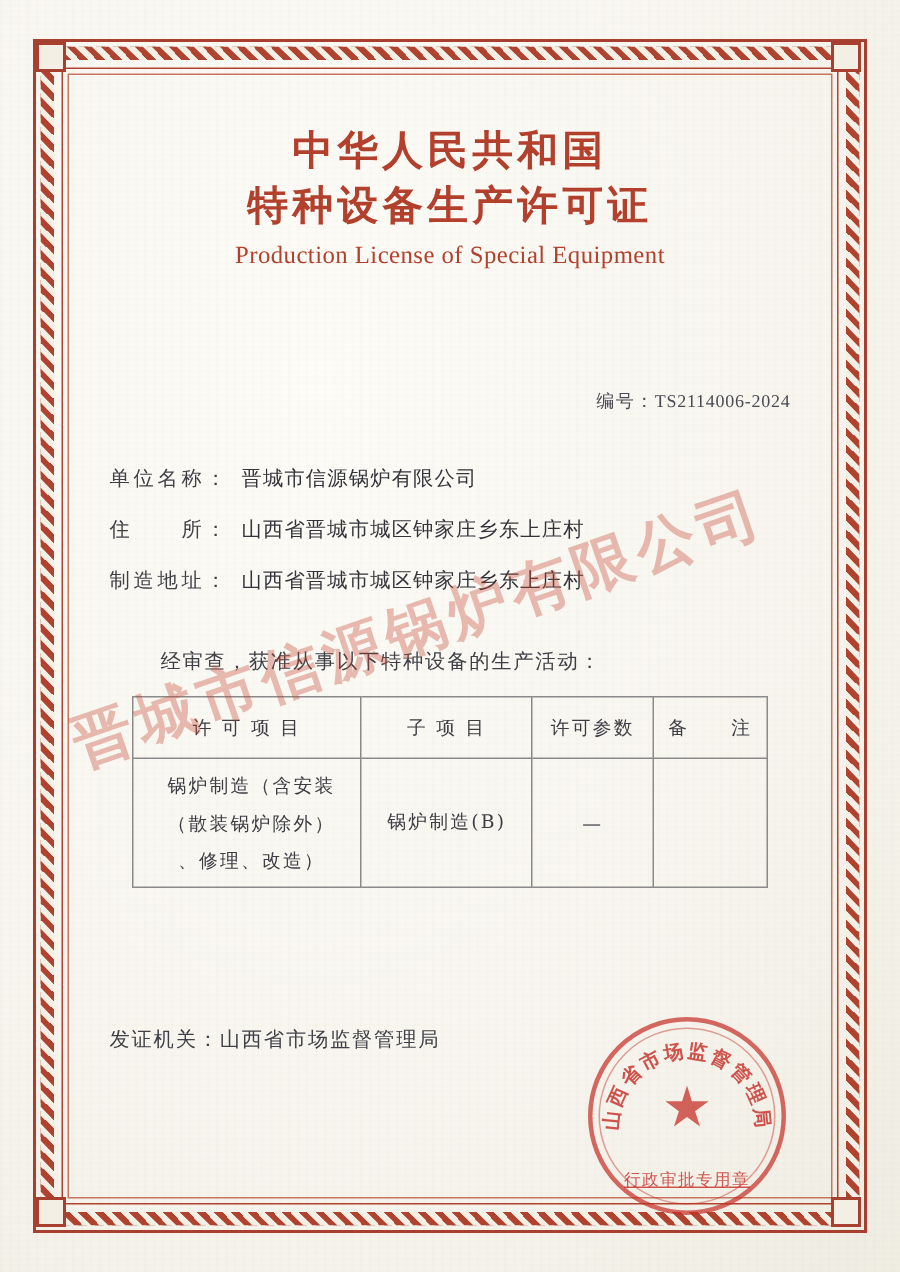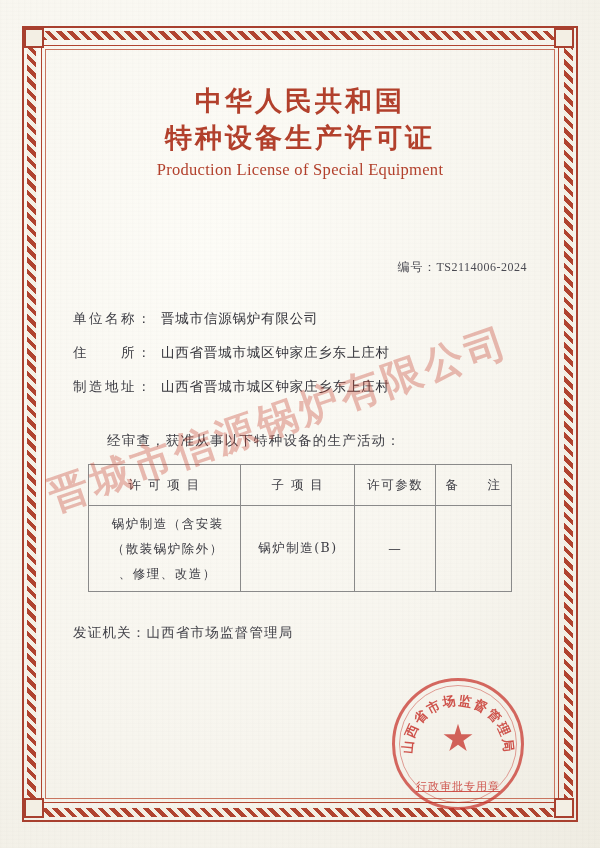--- a/index.html
+++ b/index.html
@@ -192,21 +192,21 @@
     text-align: left;
     padding-left: 8px !important;
     line-height: 2.0;
     letter-spacing: 0.6px;
     font-size: 12.5px;
   }
   .cell-dash { font-size: 13px; }
 
   
   .issuer-row {
-    margin-top: 32px;
+    margin-top: 92px;
     padding-left: 18px;
     font-size: 13.5px;
     color: #3f3f46;
     font-family: "DejaVu Serif", serif;
     letter-spacing: 1.2px;
   }
   .dates-row {
     margin-top: 28px;
     padding-left: 18px;
     padding-right: 10px;

